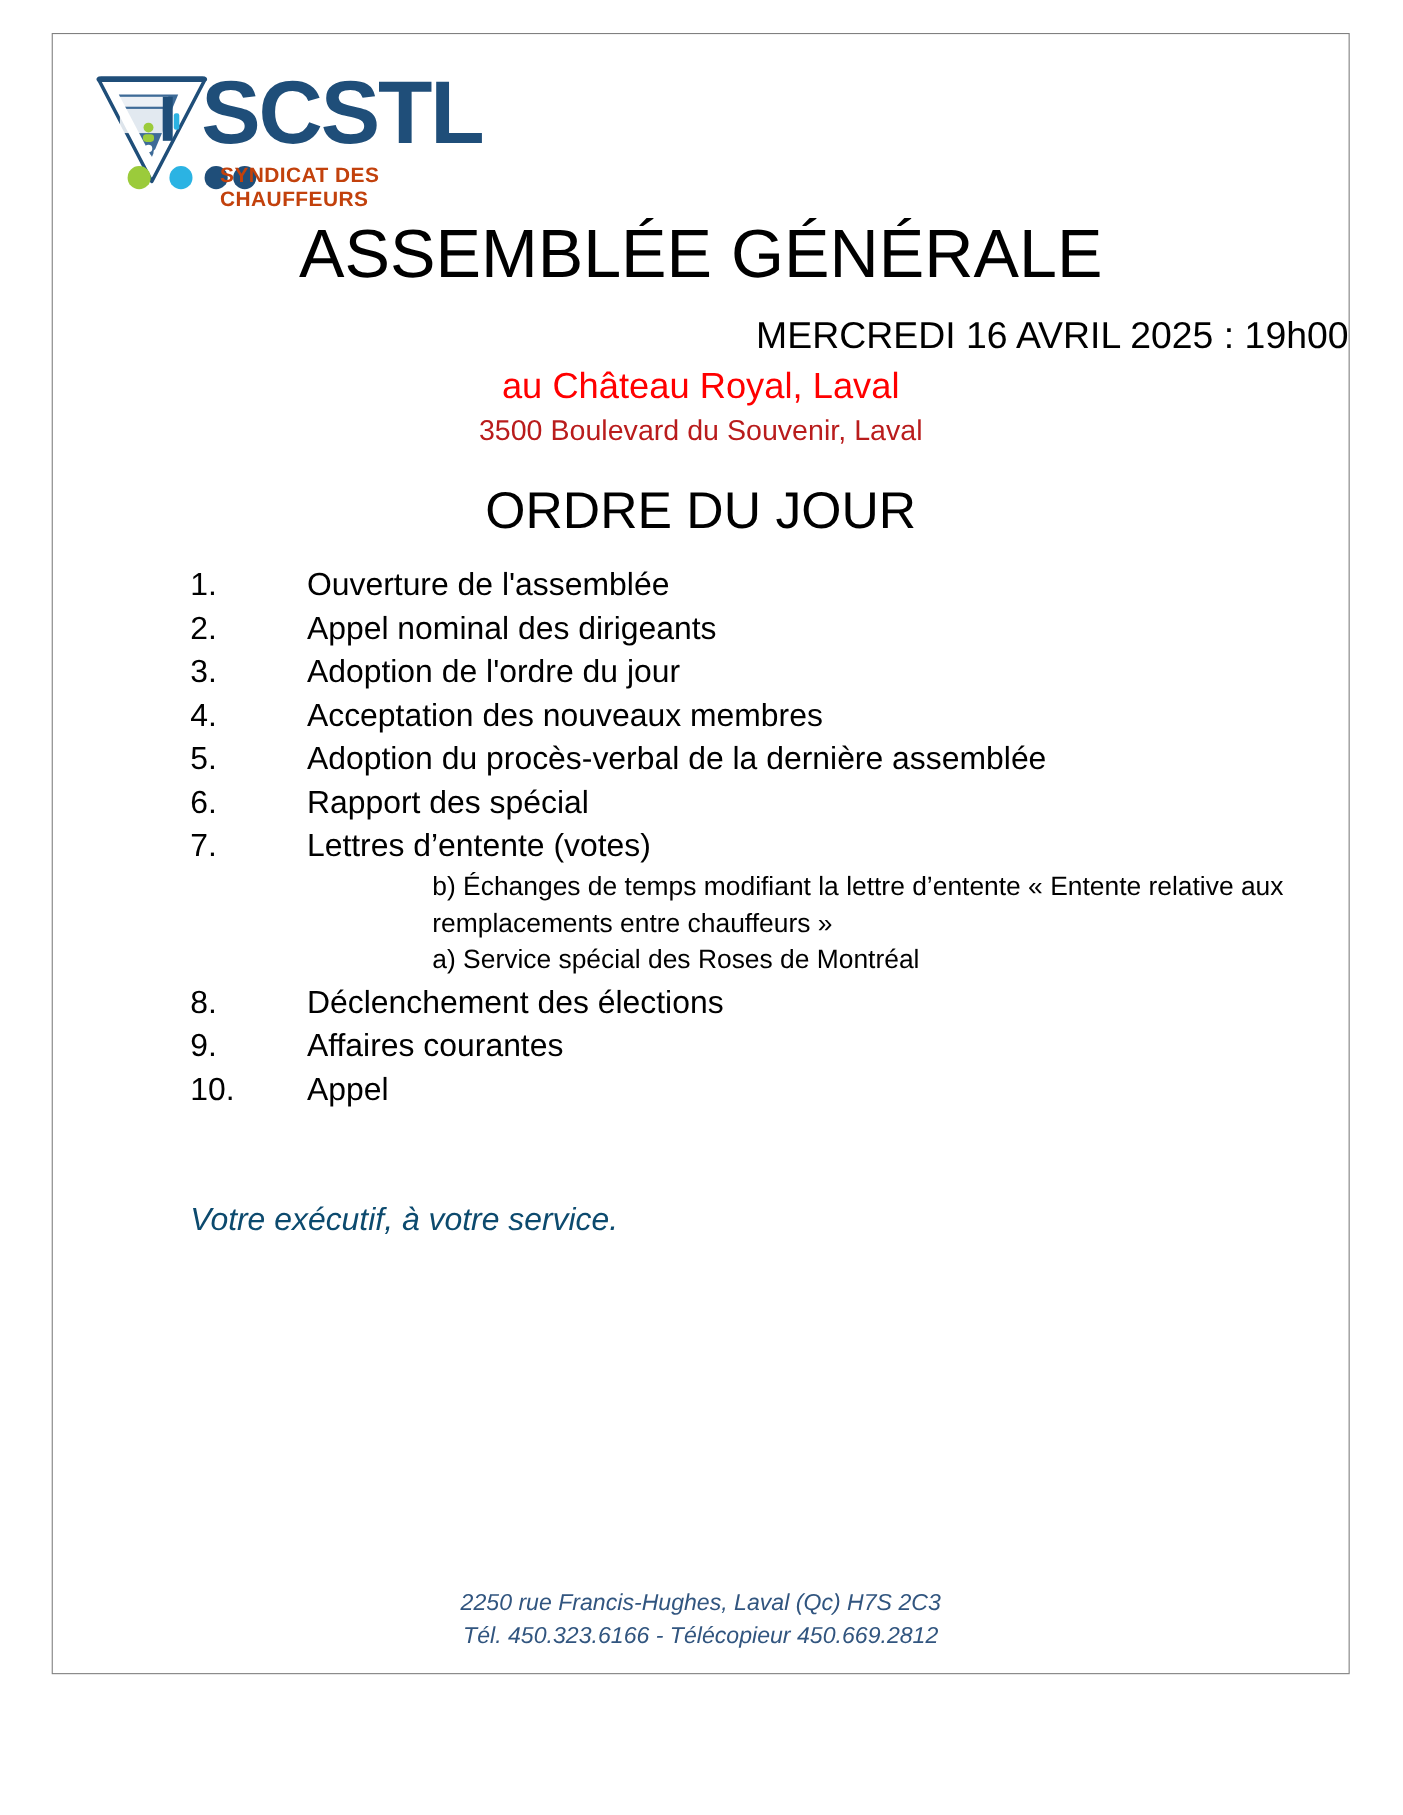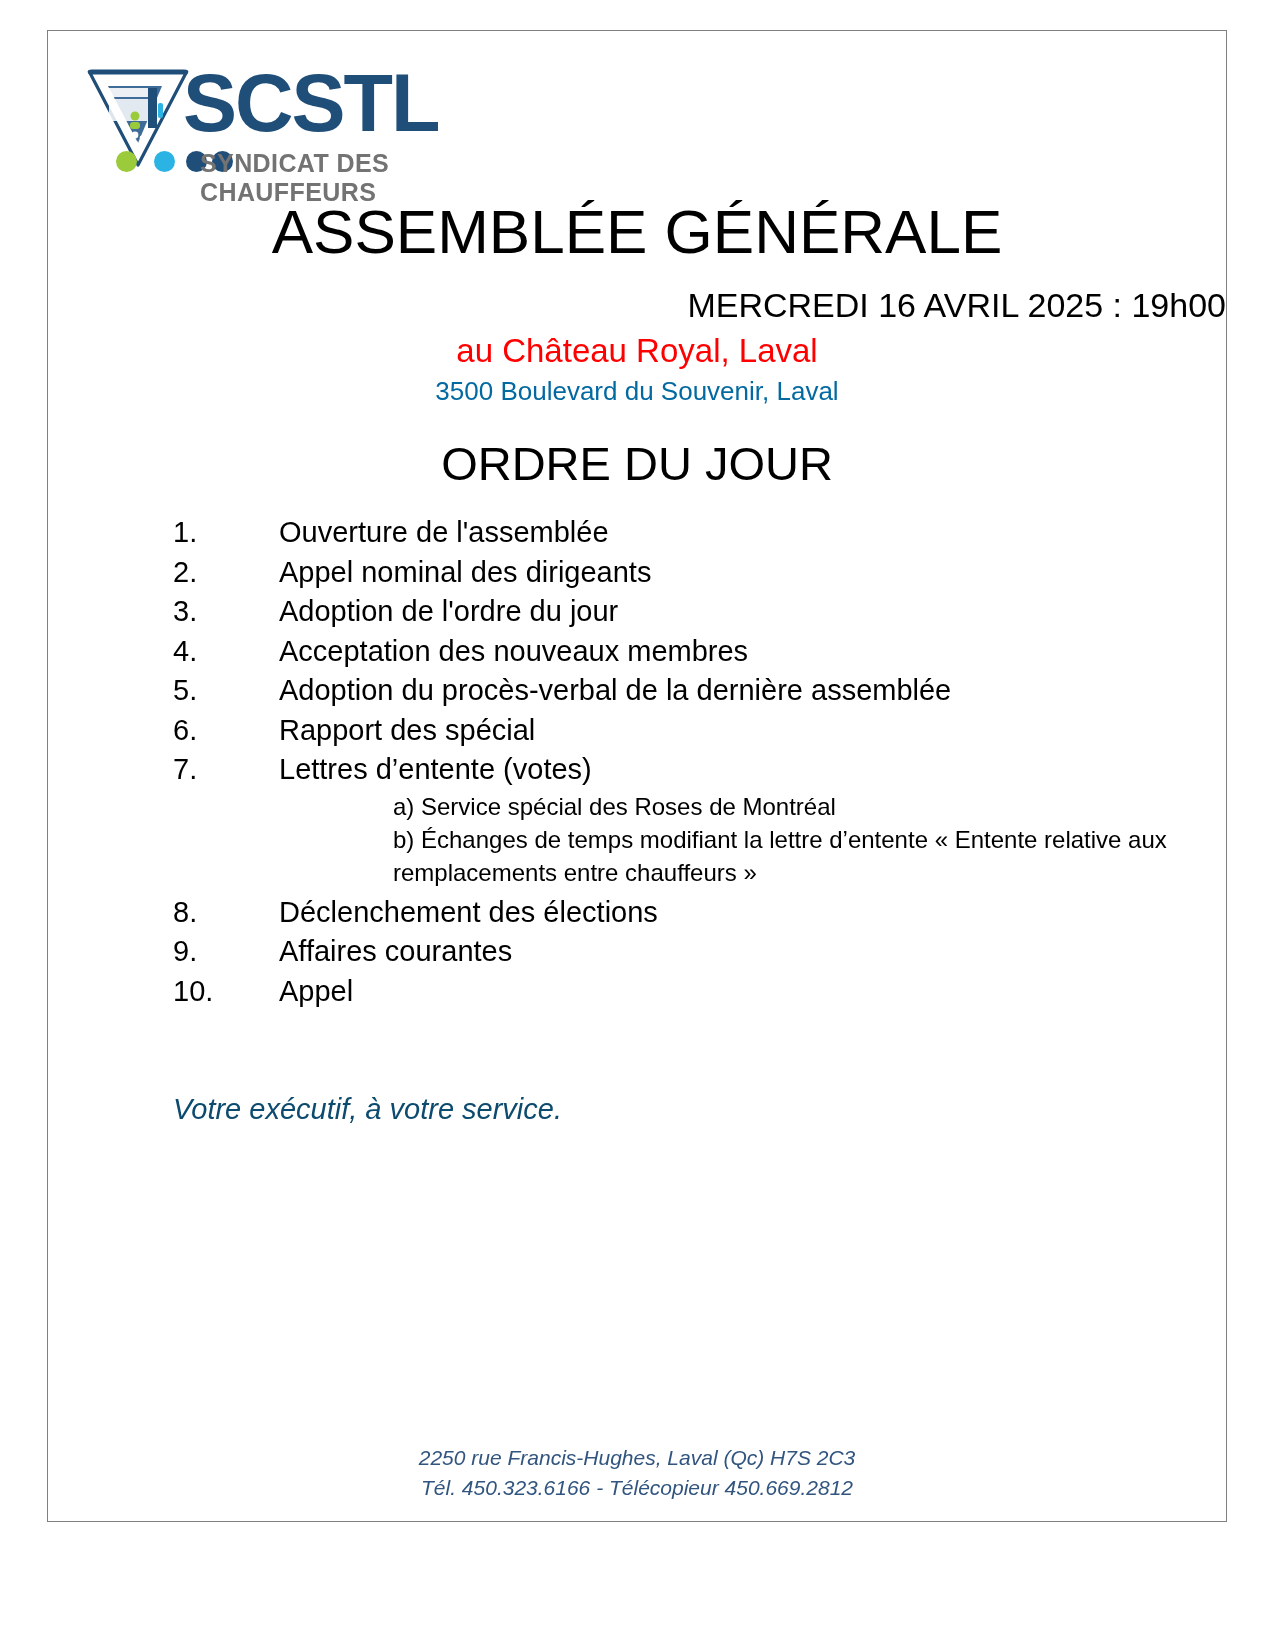--- a/index.html
+++ b/index.html
@@ -61,23 +61,23 @@
     letter-spacing: -2px;
     color: #1F4E79;
     line-height: 1;
   }
   .logo-sub {
     position: absolute;
     left: 122px;
     top: 90px;
     font-family: "Liberation Sans", sans-serif;
     font-weight: bold;
-    font-size: 25px;
+    font-size: 19px;
     letter-spacing: 0.4px;
-    color: #737373;
+    color: #c2410c;
   }
   .dot {
     position: absolute;
     border-radius: 50%;
     top: 92px;
   }
   .dot-1 { left: 38px; width: 21px; height: 21px; background: #9BCB3B; }
   .dot-2 { left: 76px; width: 21px; height: 21px; background: #2BB3E3; }
   .dot-3 { left: 108px; width: 21px; height: 21px; background: #1F4E79; }
   .dot-4 { left: 134px; width: 21px; height: 21px; background: #1F4E79; }
@@ -113,21 +113,21 @@
     font-size: 33px;
     color: #FF0000;
   }
   .title-address {
     position: absolute;
     left: 0;
     right: 0;
     top: 345px;
     text-align: center;
     font-size: 26px;
-    color: #0369a1;
+    color: #b91c1c;
   }
   .title-agenda {
     position: absolute;
     left: 0;
     right: 0;
     top: 405px;
     text-align: center;
     font-size: 47px;
     color: #000000;
   }
@@ -265,22 +265,22 @@
       <div class="agenda-row">
         <span class="agenda-num">6.</span>
         <span class="agenda-text">Rapport des spécial</span>
       </div>
 
       <div class="agenda-row">
         <span class="agenda-num">7.</span>
         <span class="agenda-text">Lettres d’entente (votes)</span>
       </div>
 
+      <div class="agenda-sub">b) Échanges de temps modifiant la lettre d’entente « Entente relative aux remplacements entre chauffeurs »</div>
       <div class="agenda-sub">a) Service spécial des Roses de Montréal</div>
-      <div class="agenda-sub">b) Échanges de temps modifiant la lettre d’entente « Entente relative aux remplacements entre chauffeurs »</div>
 
       <div class="agenda-row" style="margin-top:4px;">
         <span class="agenda-num">8.</span>
         <span class="agenda-text">Déclenchement des élections</span>
       </div>
 
       <div class="agenda-row">
         <span class="agenda-num">9.</span>
         <span class="agenda-text">Affaires courantes</span>
       </div>

